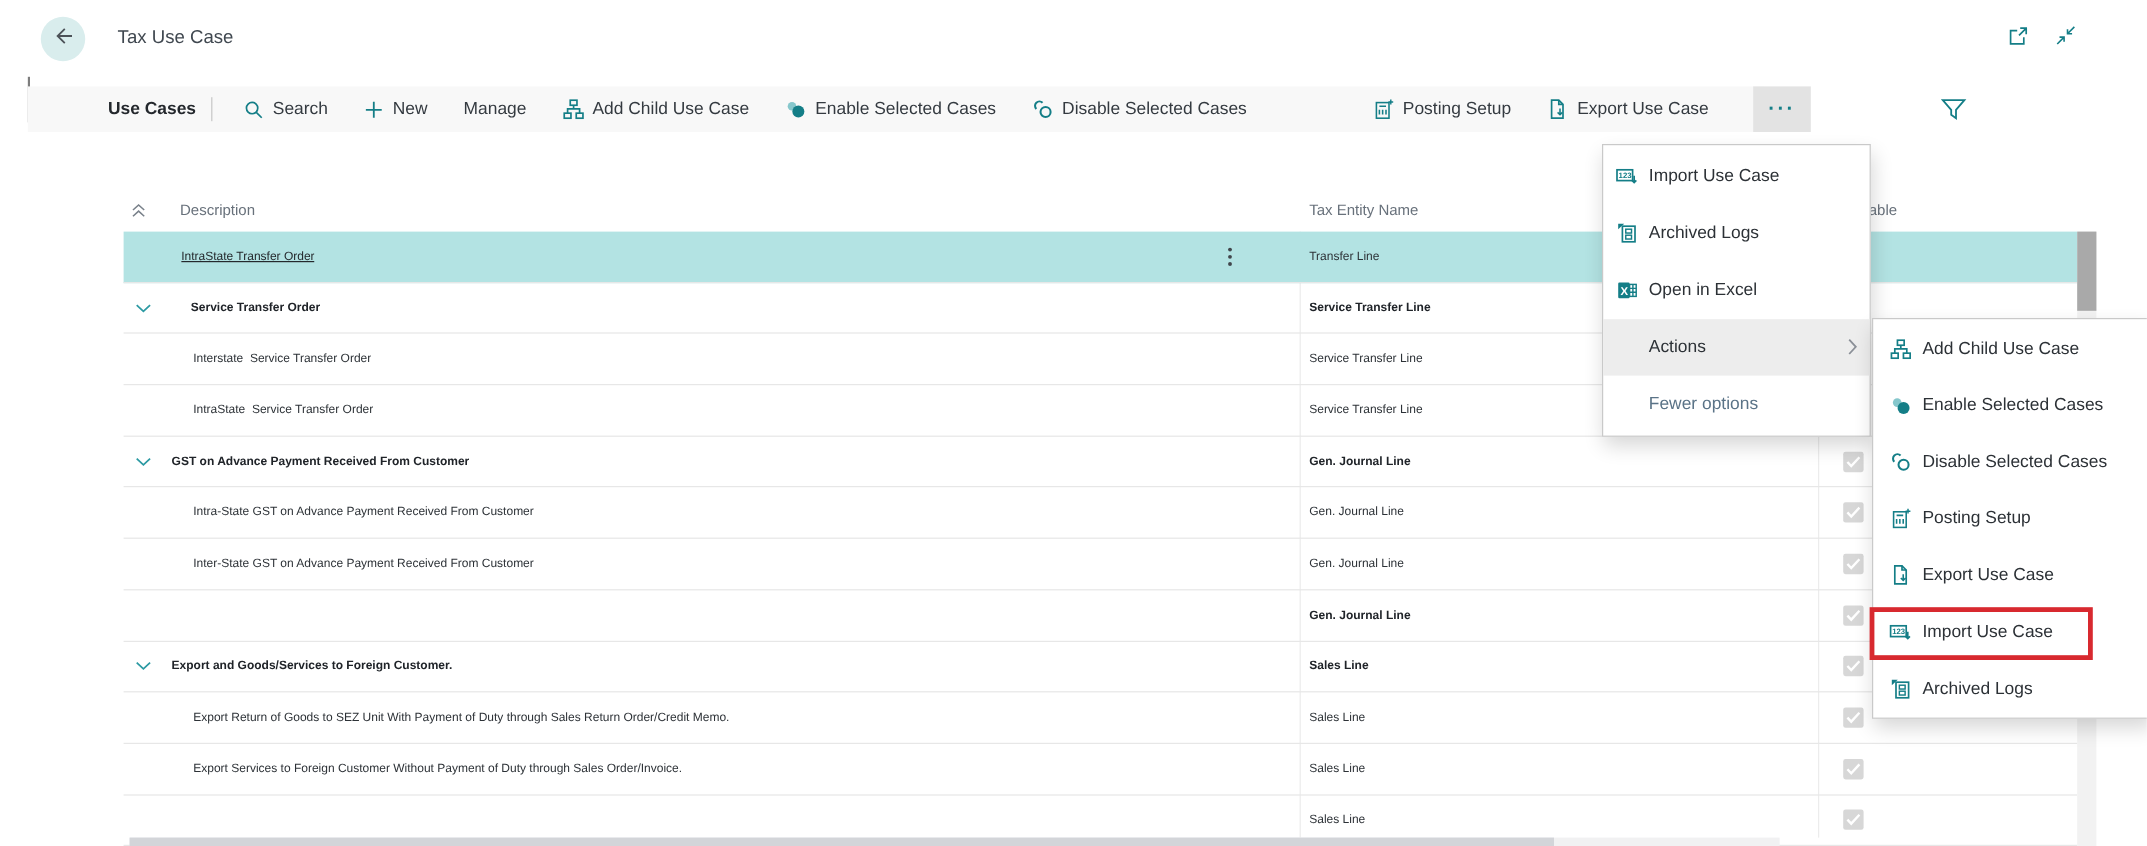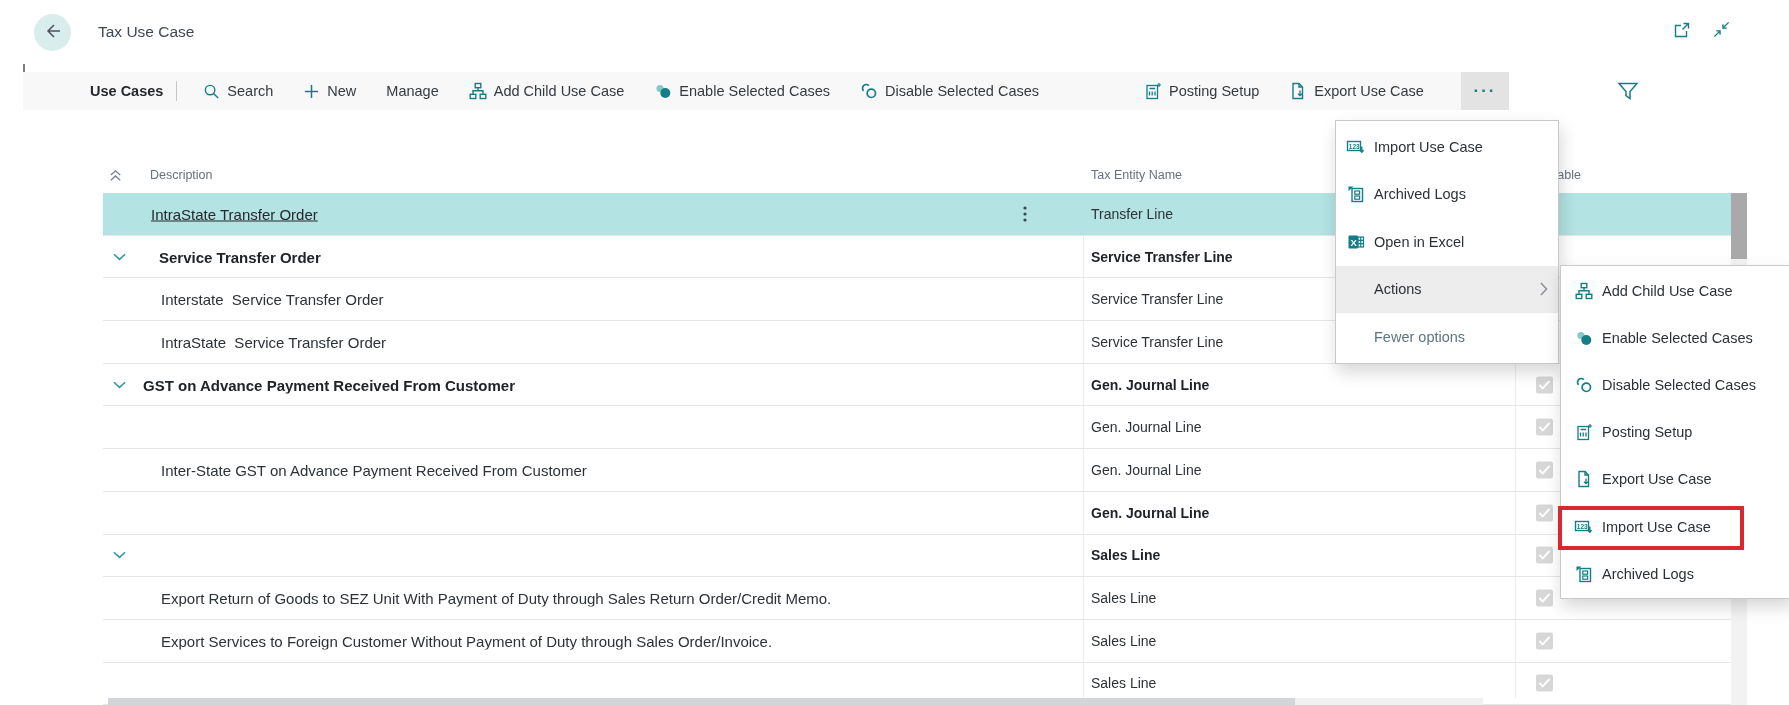--- a/index.html
+++ b/index.html
@@ -31,25 +31,25 @@
   .thead .hcell{position:absolute;top:8px;white-space:nowrap;cursor:pointer;}
   .collapse-all{position:absolute;left:85px;top:8px;cursor:pointer;}
   #hc0{left:127px;} #hc1{left:1068px;} #hc2{left:1519px;}
   
   .vline{position:absolute;top:193px;height:505px;width:1px;background:#ececec;}
   #vl0{left:1060px;} #vl1{left:1492px;}
   .rows{position:absolute;left:80px;top:193px;width:1628px;}
   .row{position:relative;height:42.7px;border-bottom:1px solid #e7e7e7;box-sizing:border-box;cursor:pointer;}
   .row.selected{background:#b3e3e3;}
   .row .chev{position:absolute;left:10px;top:50%;transform:translateY(-50%);display:flex;}
-  .row .desc{position:absolute;top:50%;transform:translateY(-50%);font-size:15px;color:#2d3237;
+  .row .desc{position:absolute;top:50%;transform:translateY(-50%);font-size:10px;color:#2d3237;
              white-space:pre;max-width:860px;overflow:hidden;}
   .row .desc.b{font-weight:700;color:#202429;}
   .row .desc.u{text-decoration:underline;color:#24292d;}
-  .row .entity{position:absolute;left:988px;top:50%;transform:translateY(-50%);font-size:14px;color:#2d3237;white-space:nowrap;}
+  .row .entity{position:absolute;left:988px;top:50%;transform:translateY(-50%);font-size:10px;color:#2d3237;white-space:nowrap;}
   .row .entity.b{font-weight:700;color:#202429;}
   .row .kebab{position:absolute;left:916px;top:50%;transform:translateY(-50%);display:flex;padding:2px 4px;cursor:pointer;}
   .cbx{position:absolute;left:1433px;top:50%;transform:translateY(-50%);width:17px;height:17px;
        background:#d7d7d7;border-radius:2px;display:flex;align-items:center;justify-content:center;}
   
   .vtrack{position:absolute;left:1708px;top:193px;width:16px;height:512px;background:#f2f2f2;z-index:4;}
   .vthumb{position:absolute;left:1708px;top:193px;width:16px;height:66px;background:#a9a9a9;z-index:5;cursor:pointer;}
   .htrack{position:absolute;left:85px;top:698px;width:1375px;height:7px;background:#f1f1f2;z-index:4;}
   .hthumb{position:absolute;left:85px;top:698px;width:1187px;height:7px;background:#d3d5d9;z-index:5;cursor:pointer;}
   
@@ -238,20 +238,21 @@
         </span>
         <span class="desc b" style="left: 40px;">GST on Advance Payment Received From Customer</span>
         <span class="entity b">Gen. Journal Line</span>
         <span class="cbx">
           <svg viewBox="0 0 17 17" width="17" height="17">
             <path d="M3.5 8.5l3.2 3.4 6.8-7.4" fill="none" stroke="#fff" stroke-width="2"></path>
           </svg>
         </span>
       </div>
       <div class="row">
+        <span class="desc" style="left: 58px;">Intra-State GST on Advance Payment Received From Customer</span>
         <span class="entity">Gen. Journal Line</span>
         <span class="cbx">
           <svg viewBox="0 0 17 17" width="17" height="17">
             <path d="M3.5 8.5l3.2 3.4 6.8-7.4" fill="none" stroke="#fff" stroke-width="2"></path>
           </svg>
         </span>
       </div>
       <div class="row">
         <span class="desc" style="left: 58px;">Inter-State GST on Advance Payment Received From Customer</span>
         <span class="entity">Gen. Journal Line</span>
@@ -268,20 +269,21 @@
             <path d="M3.5 8.5l3.2 3.4 6.8-7.4" fill="none" stroke="#fff" stroke-width="2"></path>
           </svg>
         </span>
       </div>
       <div class="row">
         <span class="chev">
           <svg viewBox="0 0 14 8" width="13" height="8" fill="none" stroke="#2c9aa3" stroke-width="1.6">
             <path d="M1 1l6 5.6L13 1"></path>
           </svg>
         </span>
+        <span class="desc b" style="left: 40px;">Export and Goods/Services to Foreign Customer.</span>
         <span class="entity b">Sales Line</span>
         <span class="cbx">
           <svg viewBox="0 0 17 17" width="17" height="17">
             <path d="M3.5 8.5l3.2 3.4 6.8-7.4" fill="none" stroke="#fff" stroke-width="2"></path>
           </svg>
         </span>
       </div>
       <div class="row">
         <span class="desc" style="left: 58px;">Export Return of Goods to SEZ Unit With Payment of Duty through Sales Return Order/Credit Memo.</span>
         <span class="entity">Sales Line</span>

